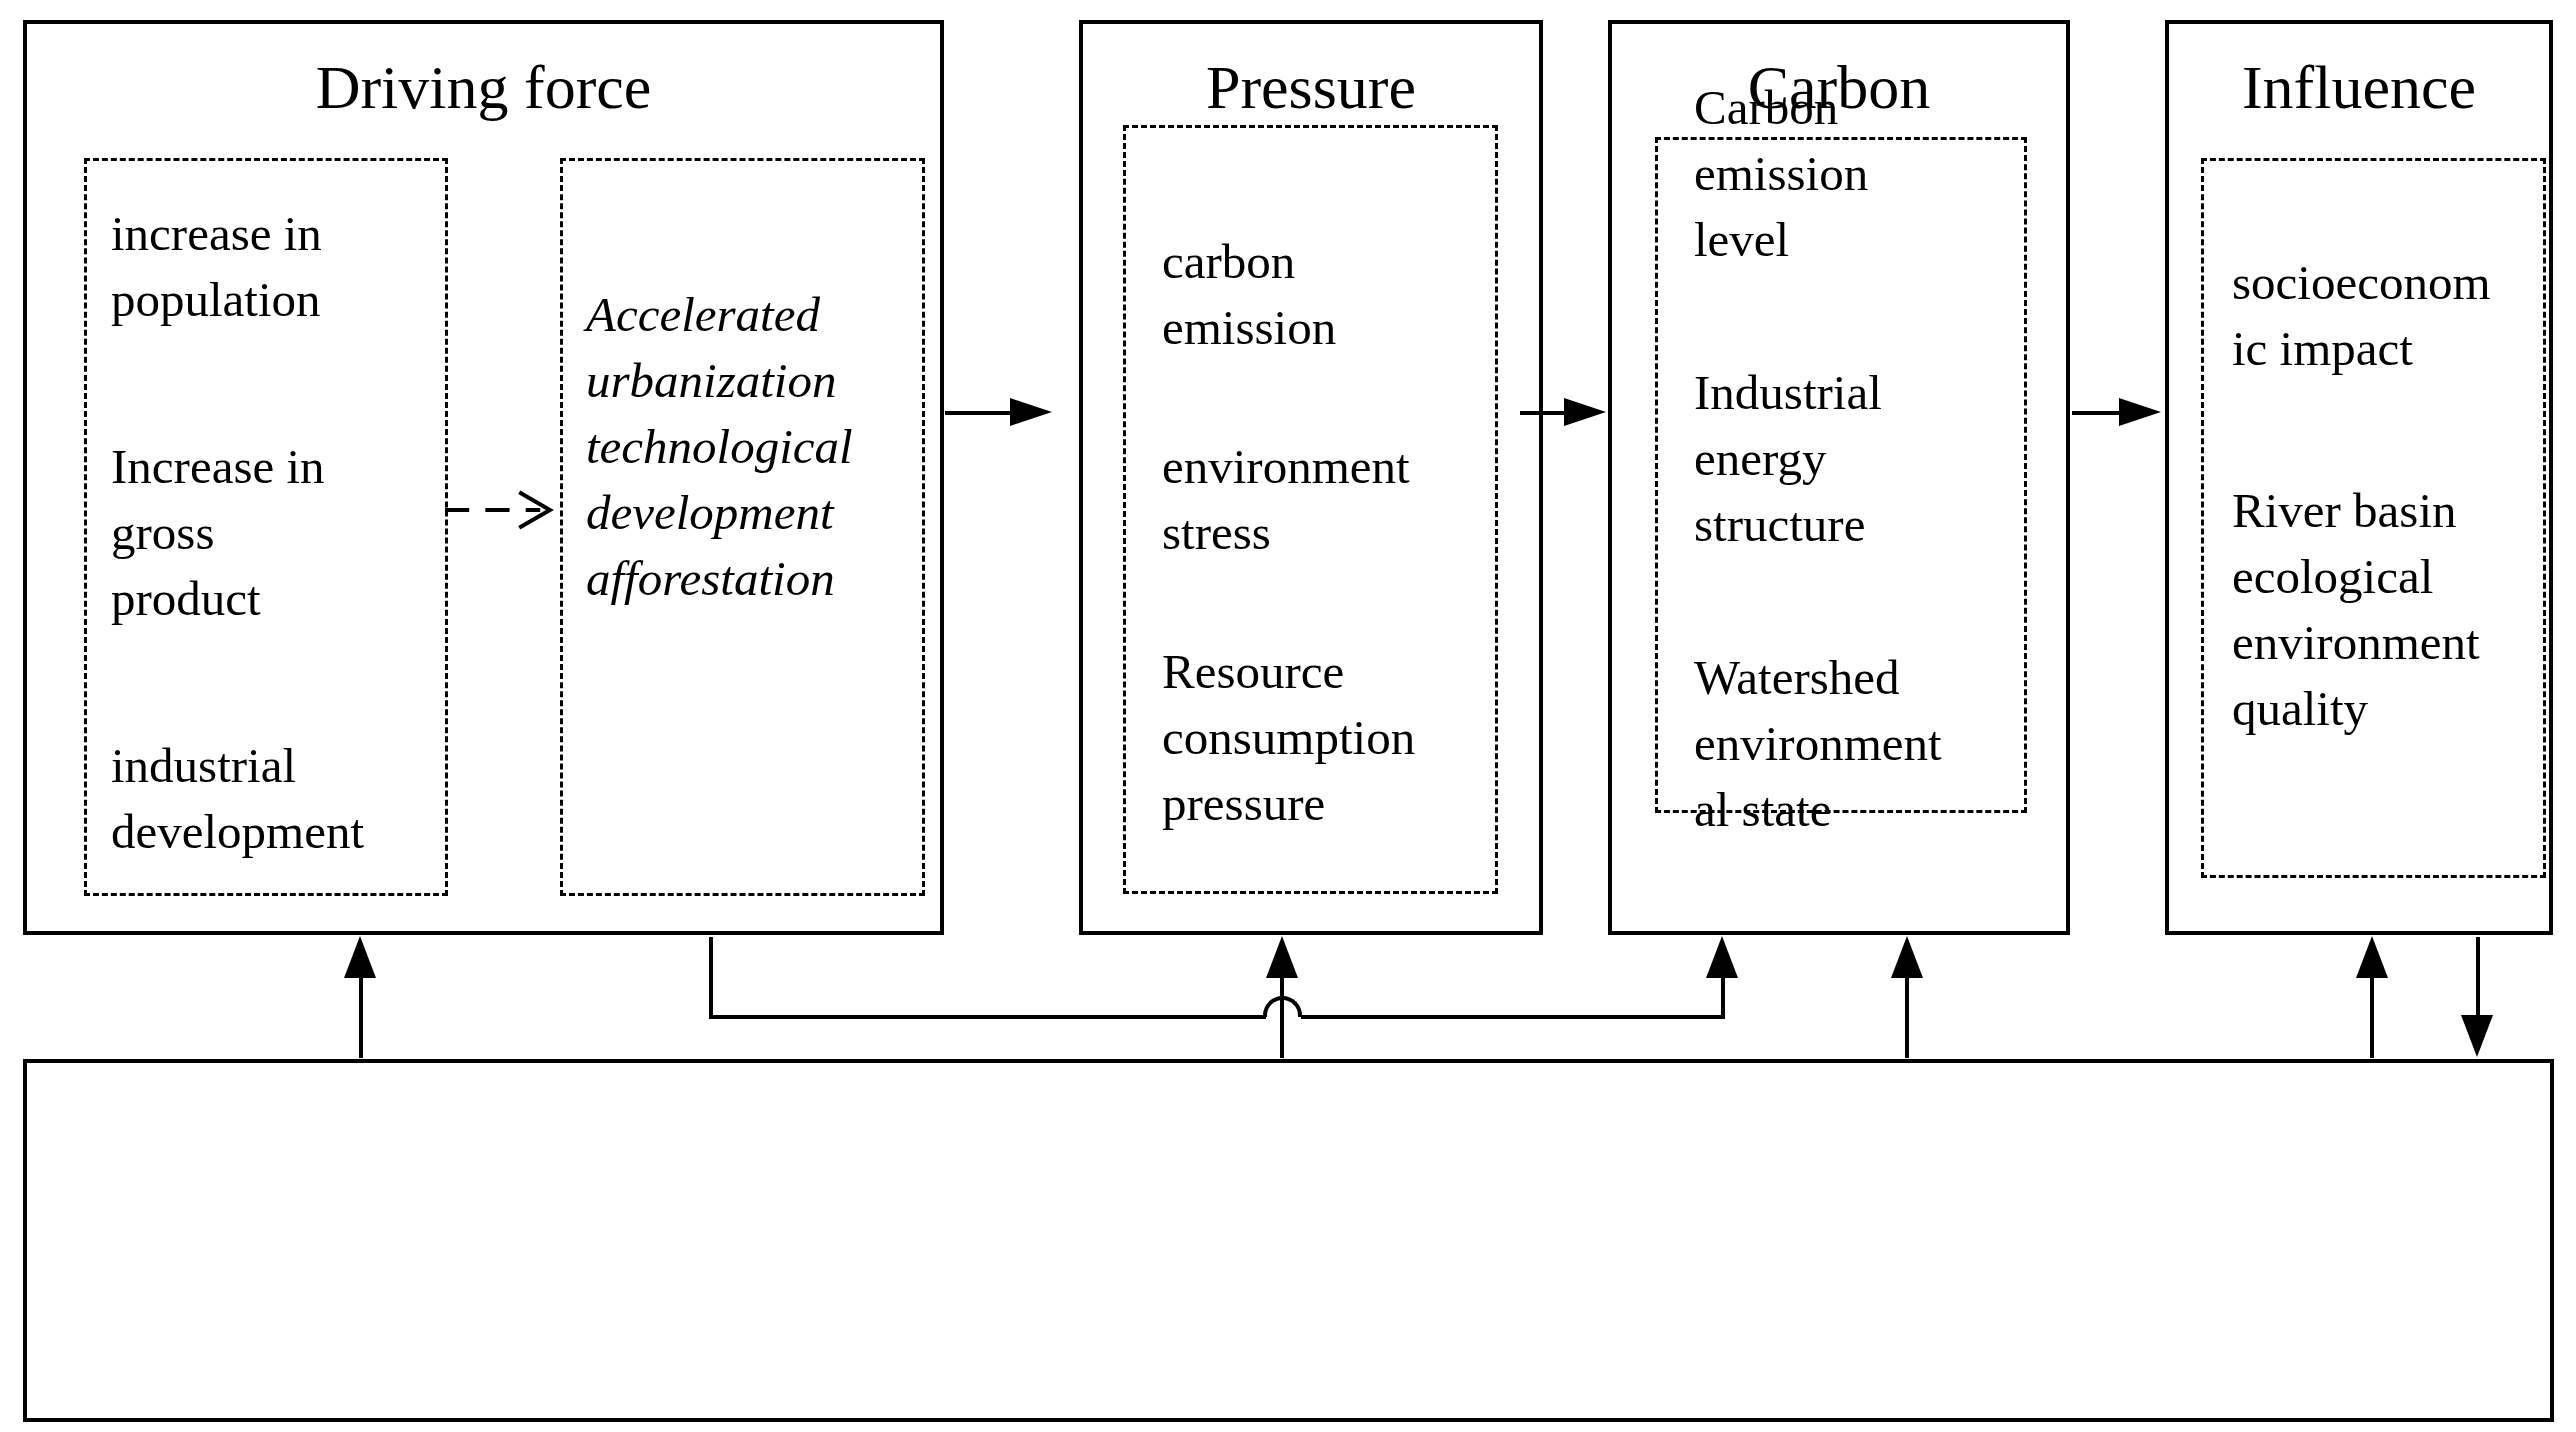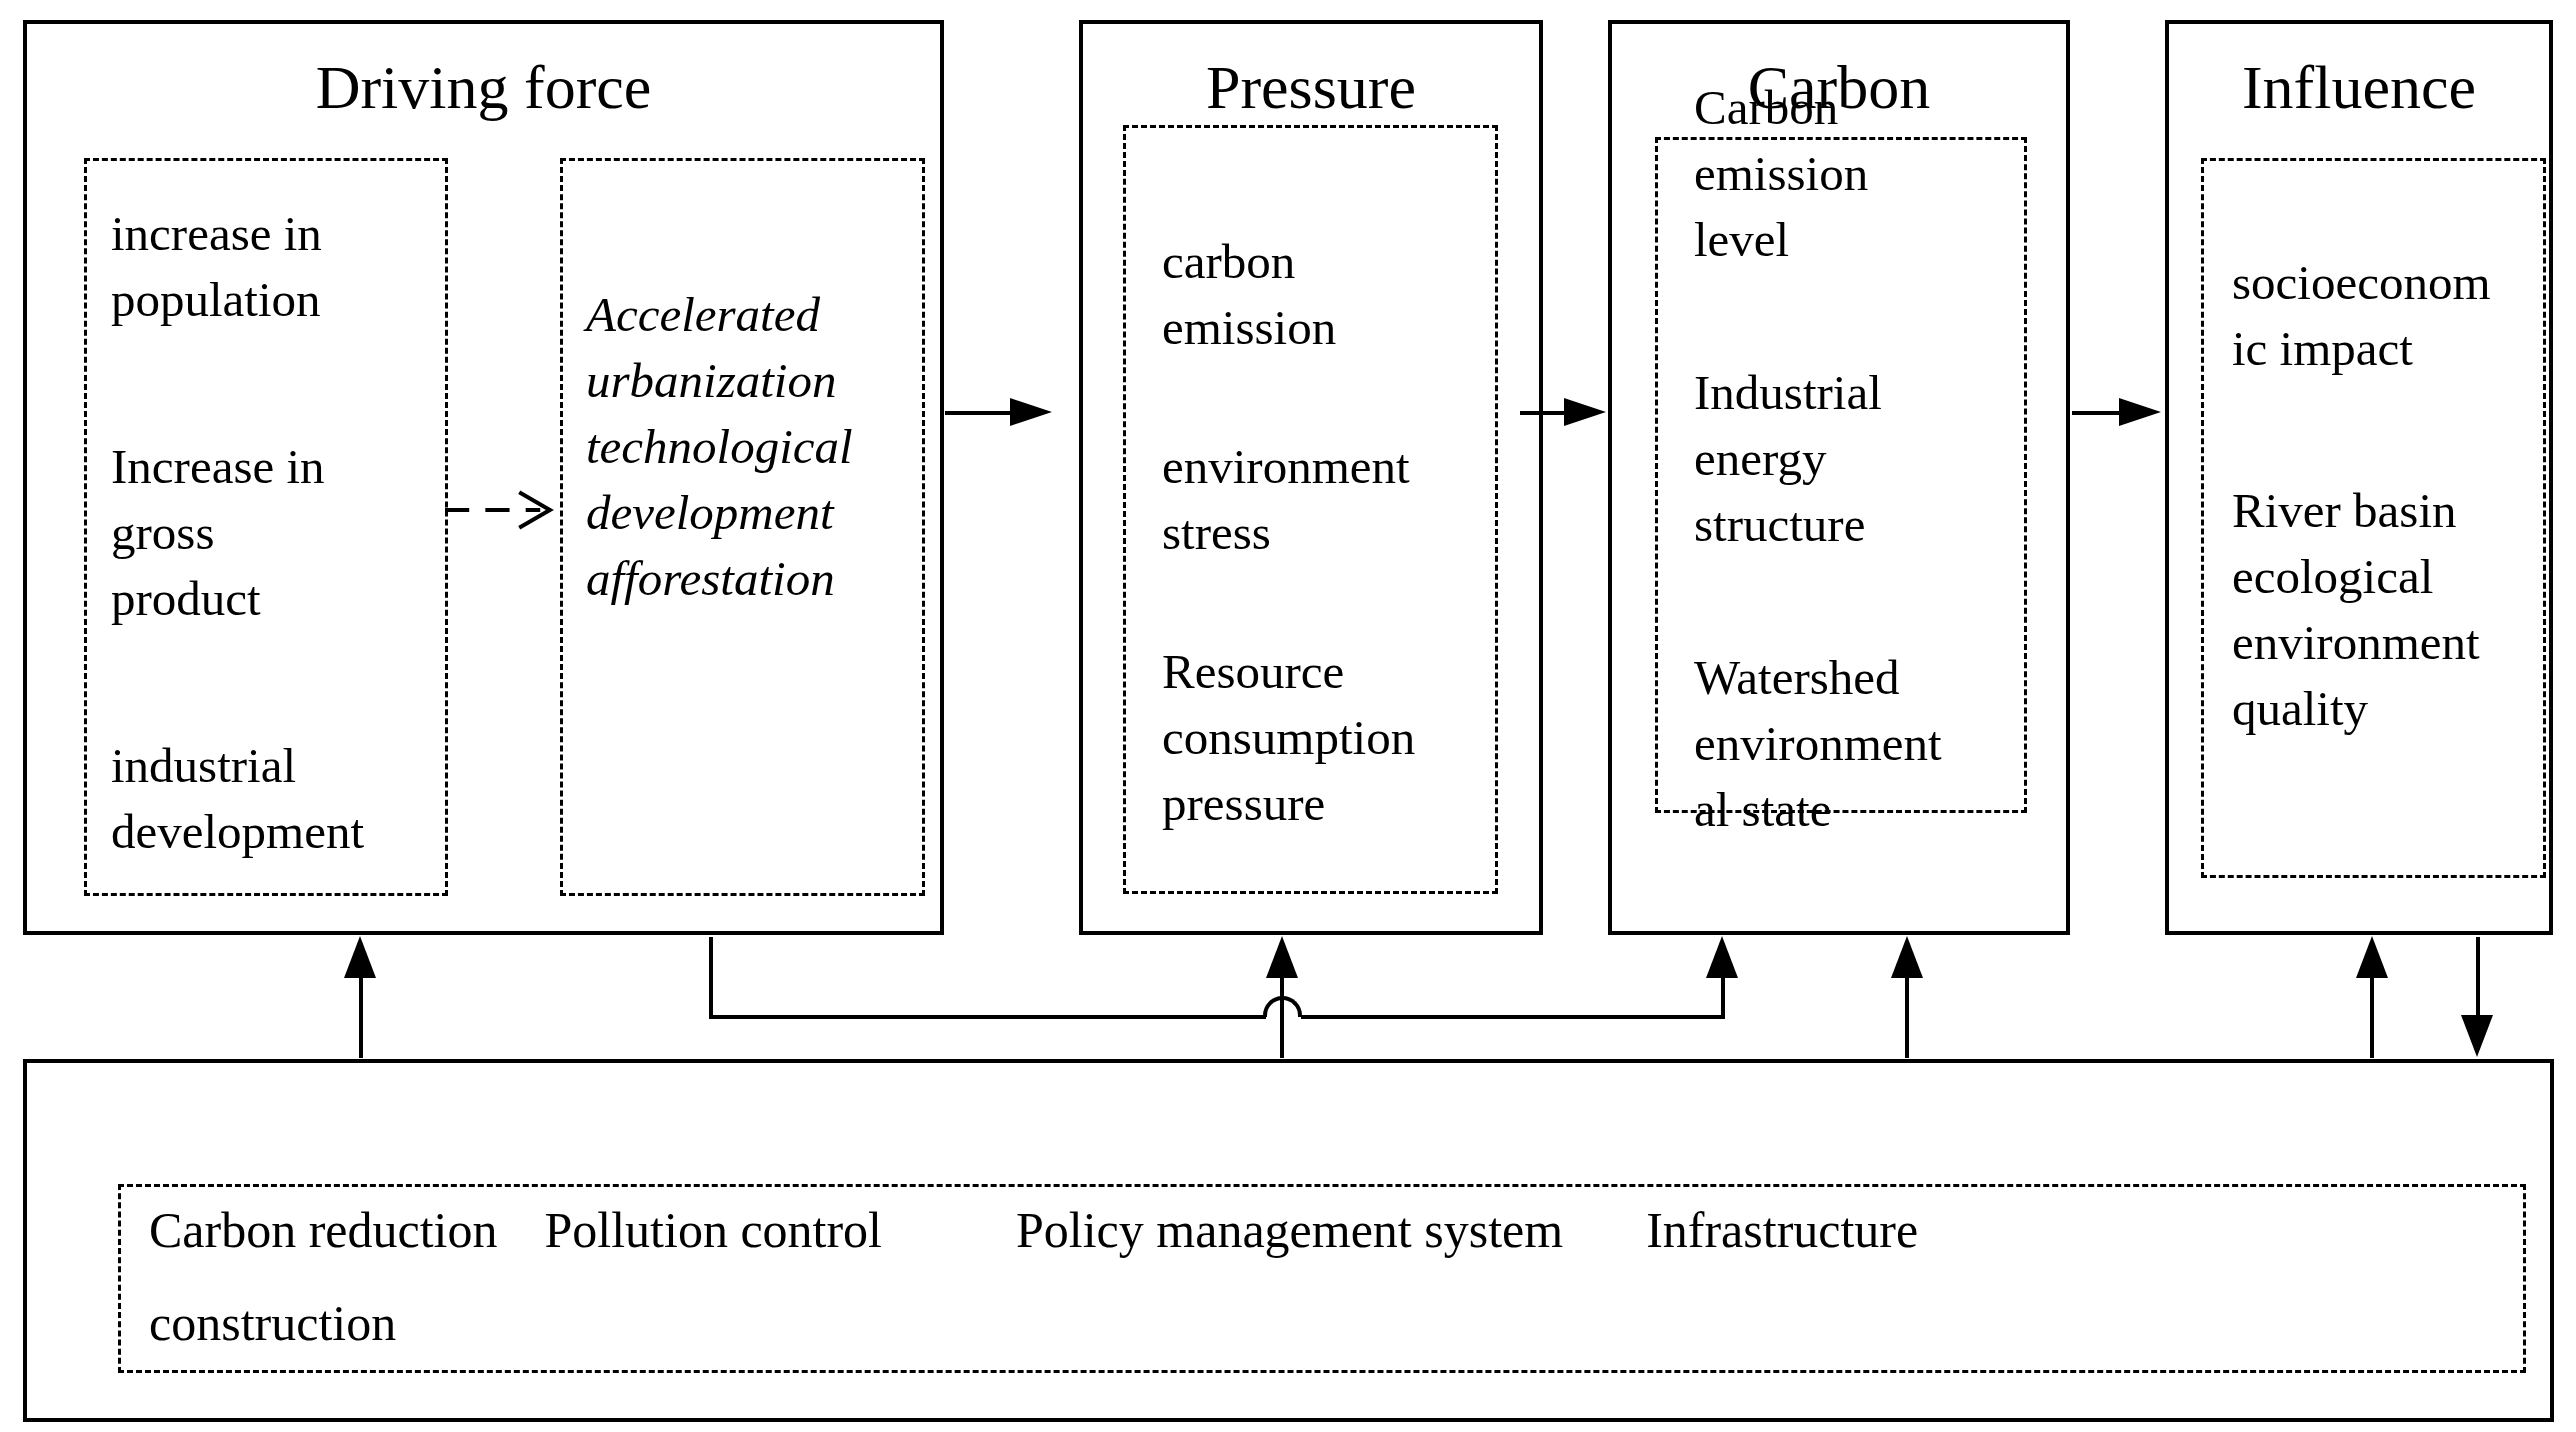--- a/index.html
+++ b/index.html
@@ -72,31 +72,20 @@
     <div class="dashed" style="left:32px;top:134px;width:345px;height:720px;">
       <div class="t-list" style="padding:89px 4px 0 28px;row-gap:96px;"><div class="t-item">socioeconom
 ic impact</div><div class="t-item">River basin
 ecological
 environment
 quality</div></div>
     </div>
   </div>
 
   <div class="box" style="left:23px;top:1059px;width:2531px;height:363px;">
-    <div class="dashed" style="left:91px;top:121px;width:2408px;height:189px;">
-      <div style="padding:14.6px 0 0 28px;">
-        <div class="resp-line1">
-            <div class="t-item">Carbon reduction</div>
-            <div class="t-item">Pollution control</div>
-            <div class="t-item">Policy management system</div>
-            <div class="t-item">Infrastructure</div>
-          </div>
-        <div class="resp-line2">construction</div>
-      </div>
-    </div>
   </div>
 
   <div>
     <div class="hline" style="left:945px;top:411px;width:68px;"></div>
     <div class="head-right" style="left:1010px;top:398px;"></div>
   </div>
 
   <div>
     <div class="hline" style="left:1520px;top:411px;width:45px;"></div>
     <div class="head-right" style="left:1564px;top:398px;"></div>

